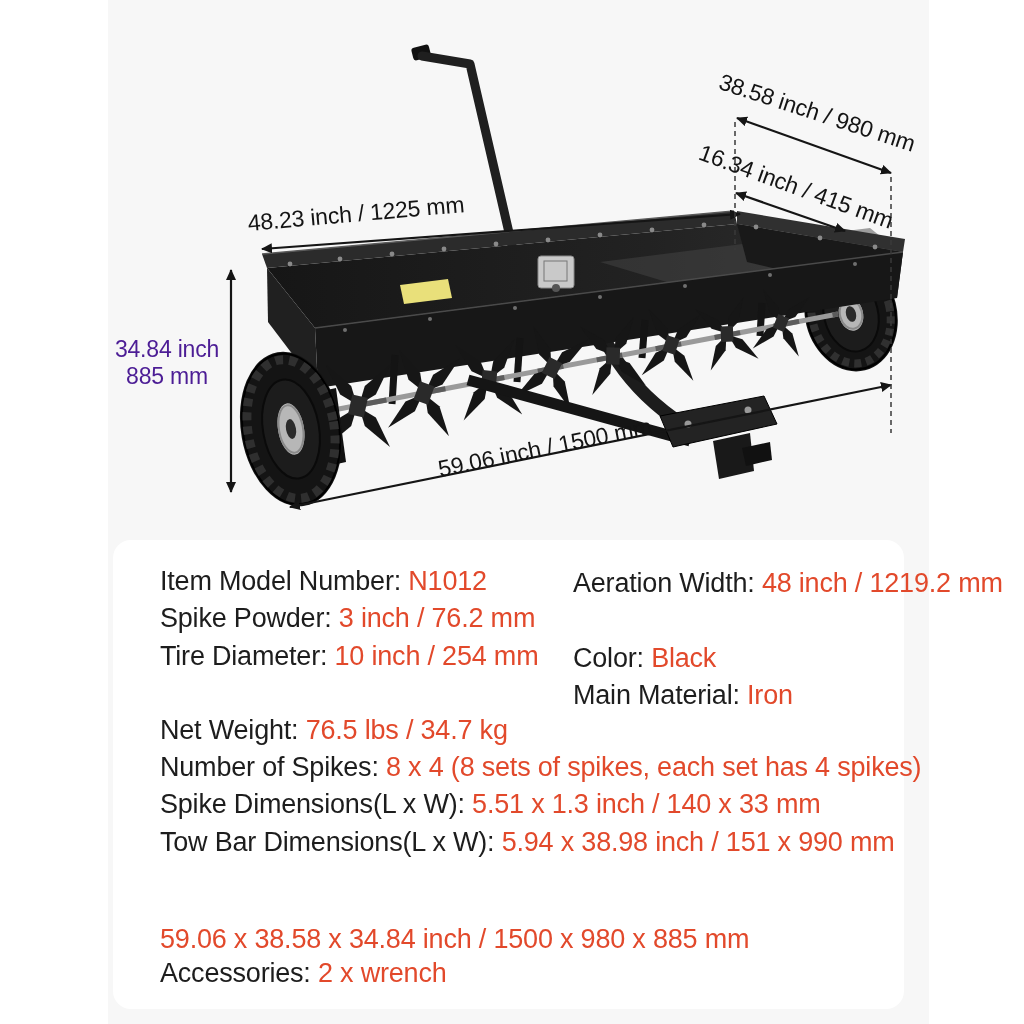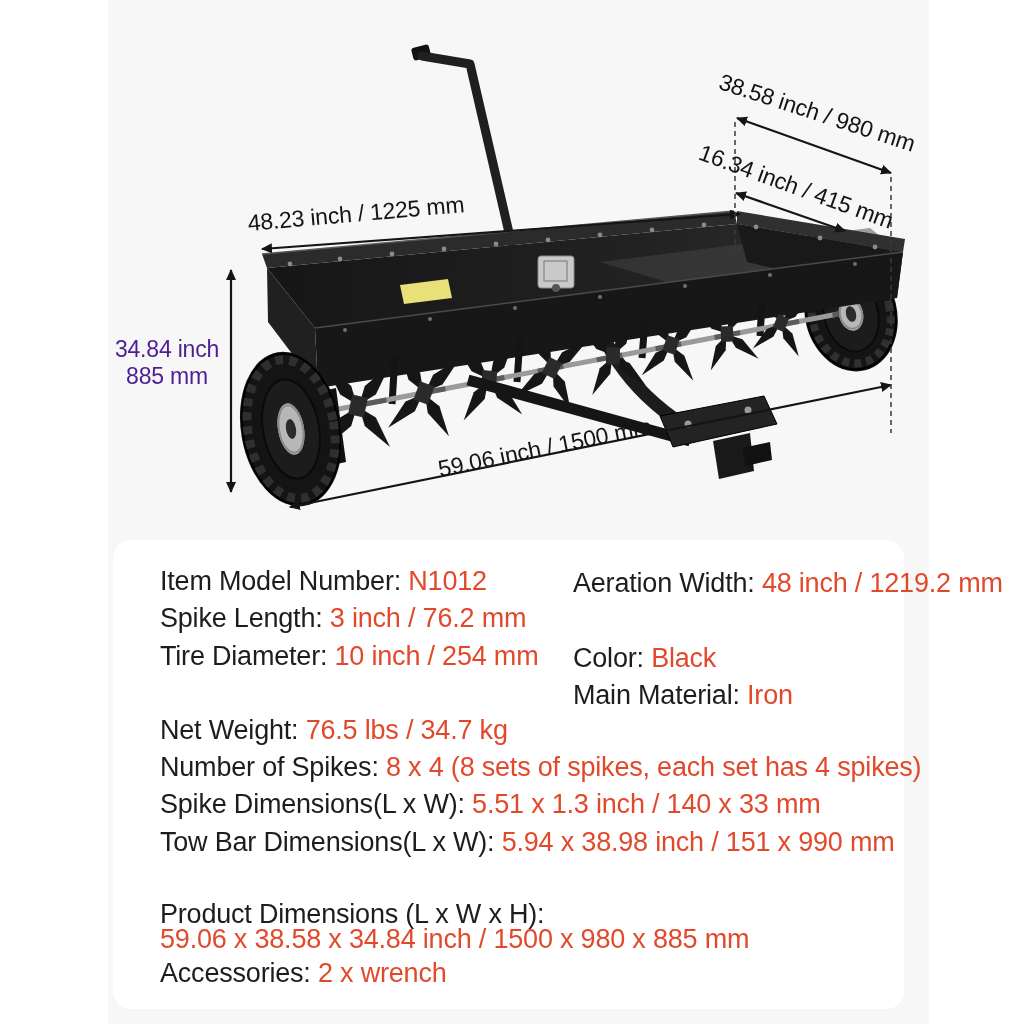--- a/index.html
+++ b/index.html
@@ -174,42 +174,40 @@
     <div>34.84 inch</div>
     <div>885 mm</div>
   </div>
   <div class="dim dim-total-length">59.06 inch / 1500 mm</div>
 
   <div class="card">
 
     <div class="row col-l" style="top:30px">
       <span>Item Model Number: </span><span class="val">N1012</span></div>
     <div class="row col-l" style="top:67px">
-      <span>Spike Length: </span><span class="val">3 inch / 76.2 mm</span></div>
+      <span>Spike Powder: </span><span class="val">3 inch / 76.2 mm</span></div>
     <div class="row col-l" style="top:105px">
       <span>Tire Diameter: </span><span class="val">10 inch / 254 mm</span></div>
     <div class="row col-l" style="top:179px">
       <span>Net Weight: </span><span class="val">76.5 lbs / 34.7 kg</span></div>
 
     <div class="row col-r" style="top:32px">
       <span>Aeration Width: </span><span class="val">48 inch / 1219.2 mm</span></div>
     <div class="row col-r" style="top:107px">
       <span>Color: </span><span class="val">Black</span></div>
     <div class="row col-r" style="top:144px">
       <span>Main Material: </span><span class="val">Iron</span></div>
 
     <div class="row col-l" style="top:216px">
       <span>Number of Spikes: </span><span class="val">8 x 4 (8 sets of spikes, each set has 4 spikes)</span></div>
     <div class="row col-l" style="top:253px">
       <span>Spike Dimensions(L x W): </span><span class="val">5.51 x 1.3 inch / 140 x 33 mm</span></div>
     <div class="row col-l" style="top:291px">
       <span>Tow Bar Dimensions(L x W): </span><span class="val">5.94 x 38.98 inch / 151 x 990 mm</span></div>
 
-    <div class="row col-l" style="top:363px">
-      <span>Product Dimensions (L x W x H):</span></div>
     <div class="row col-l" style="top:388px">
       <span class="val">59.06 x 38.58 x 34.84 inch / 1500 x 980 x 885 mm</span></div>
 
     <div class="row col-l" style="top:422px">
       <span>Accessories: </span><span class="val">2 x wrench</span></div>
   </div>
 
 </div>
 
 </body></html>

